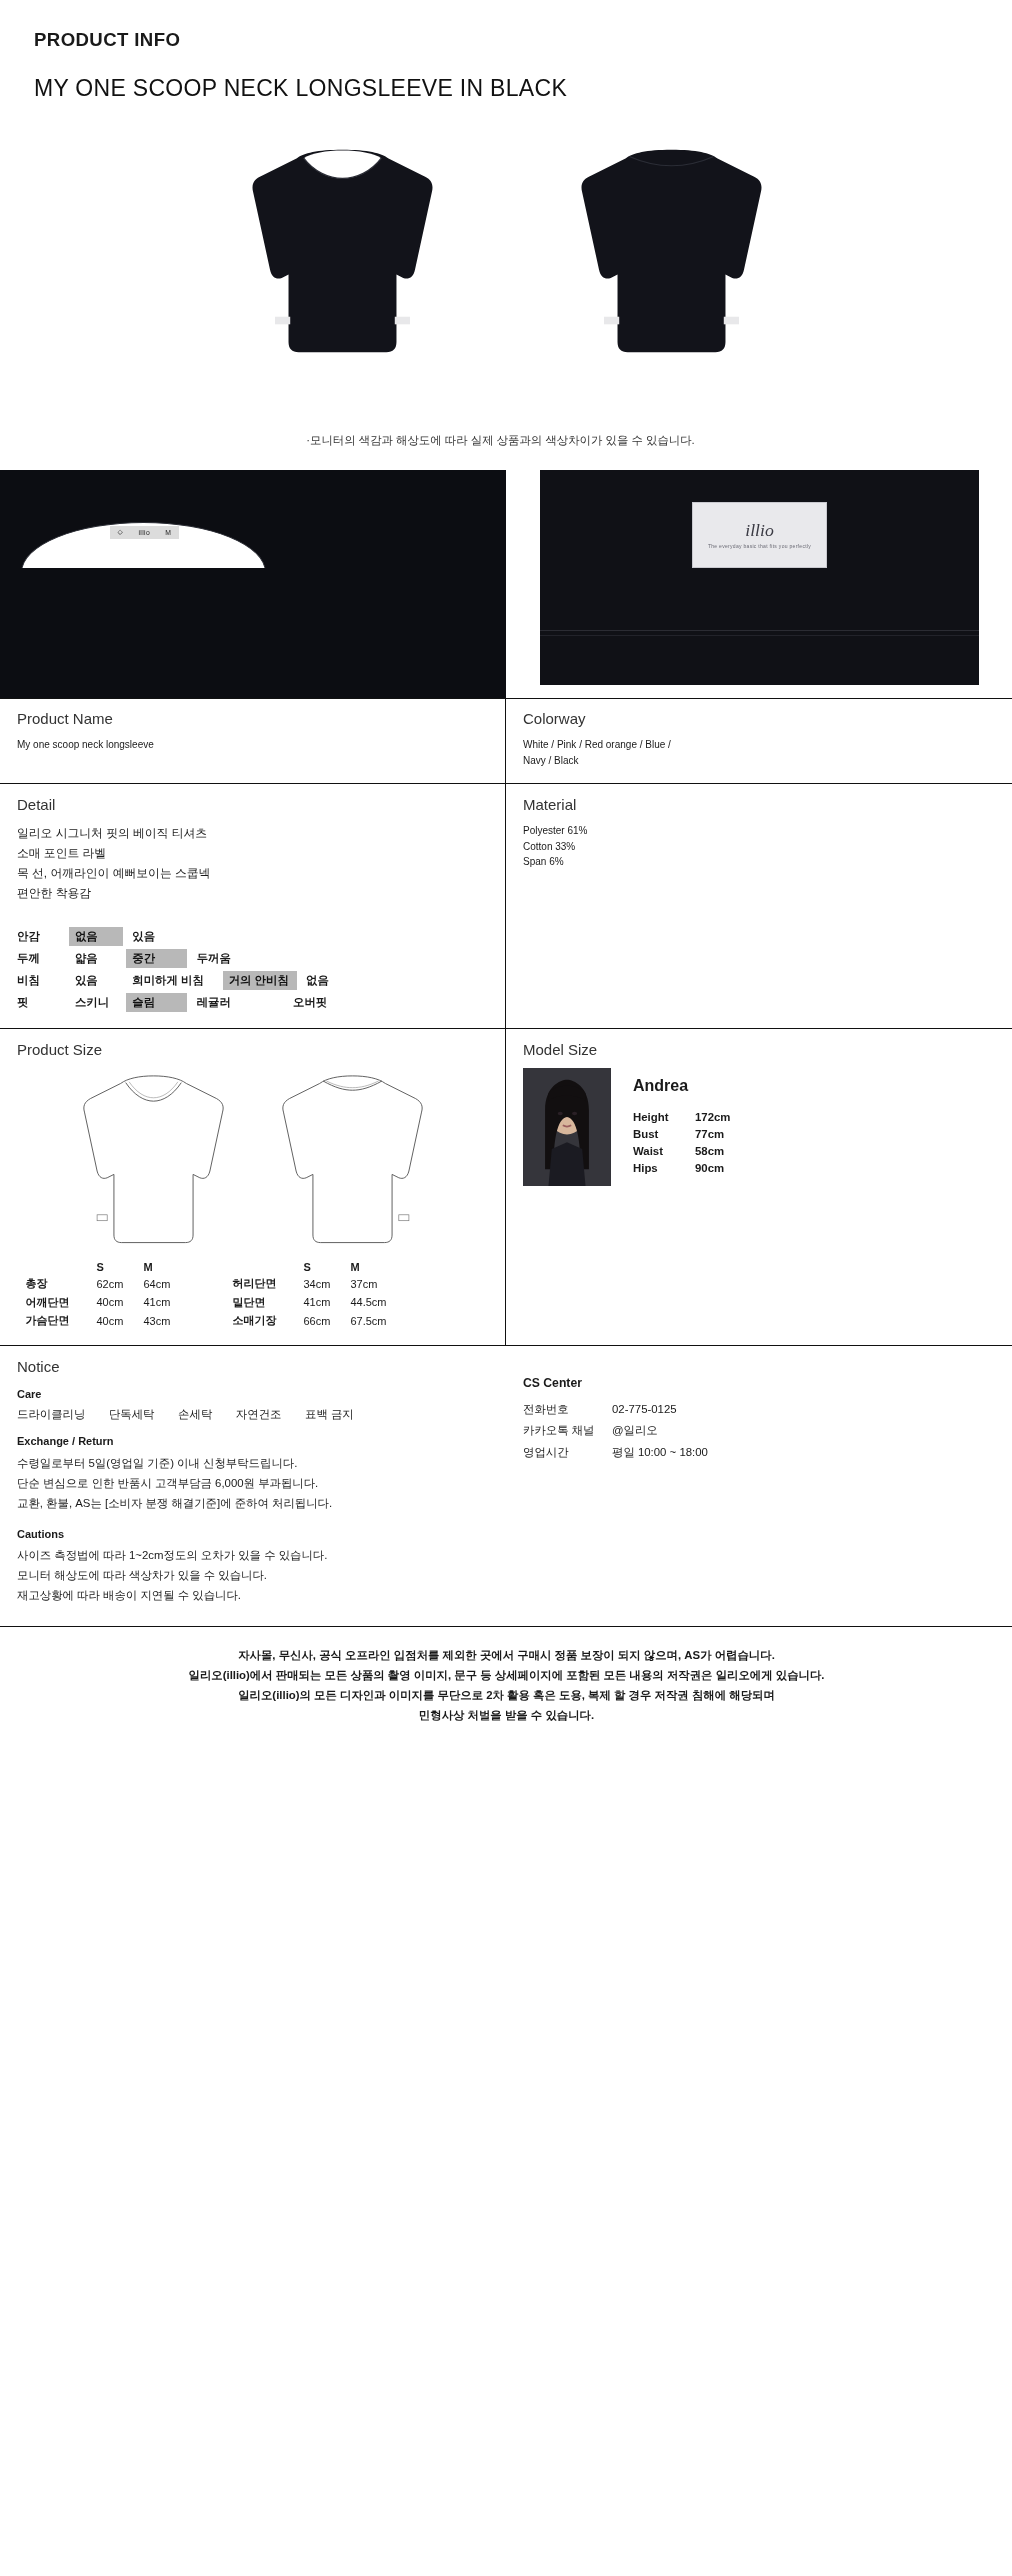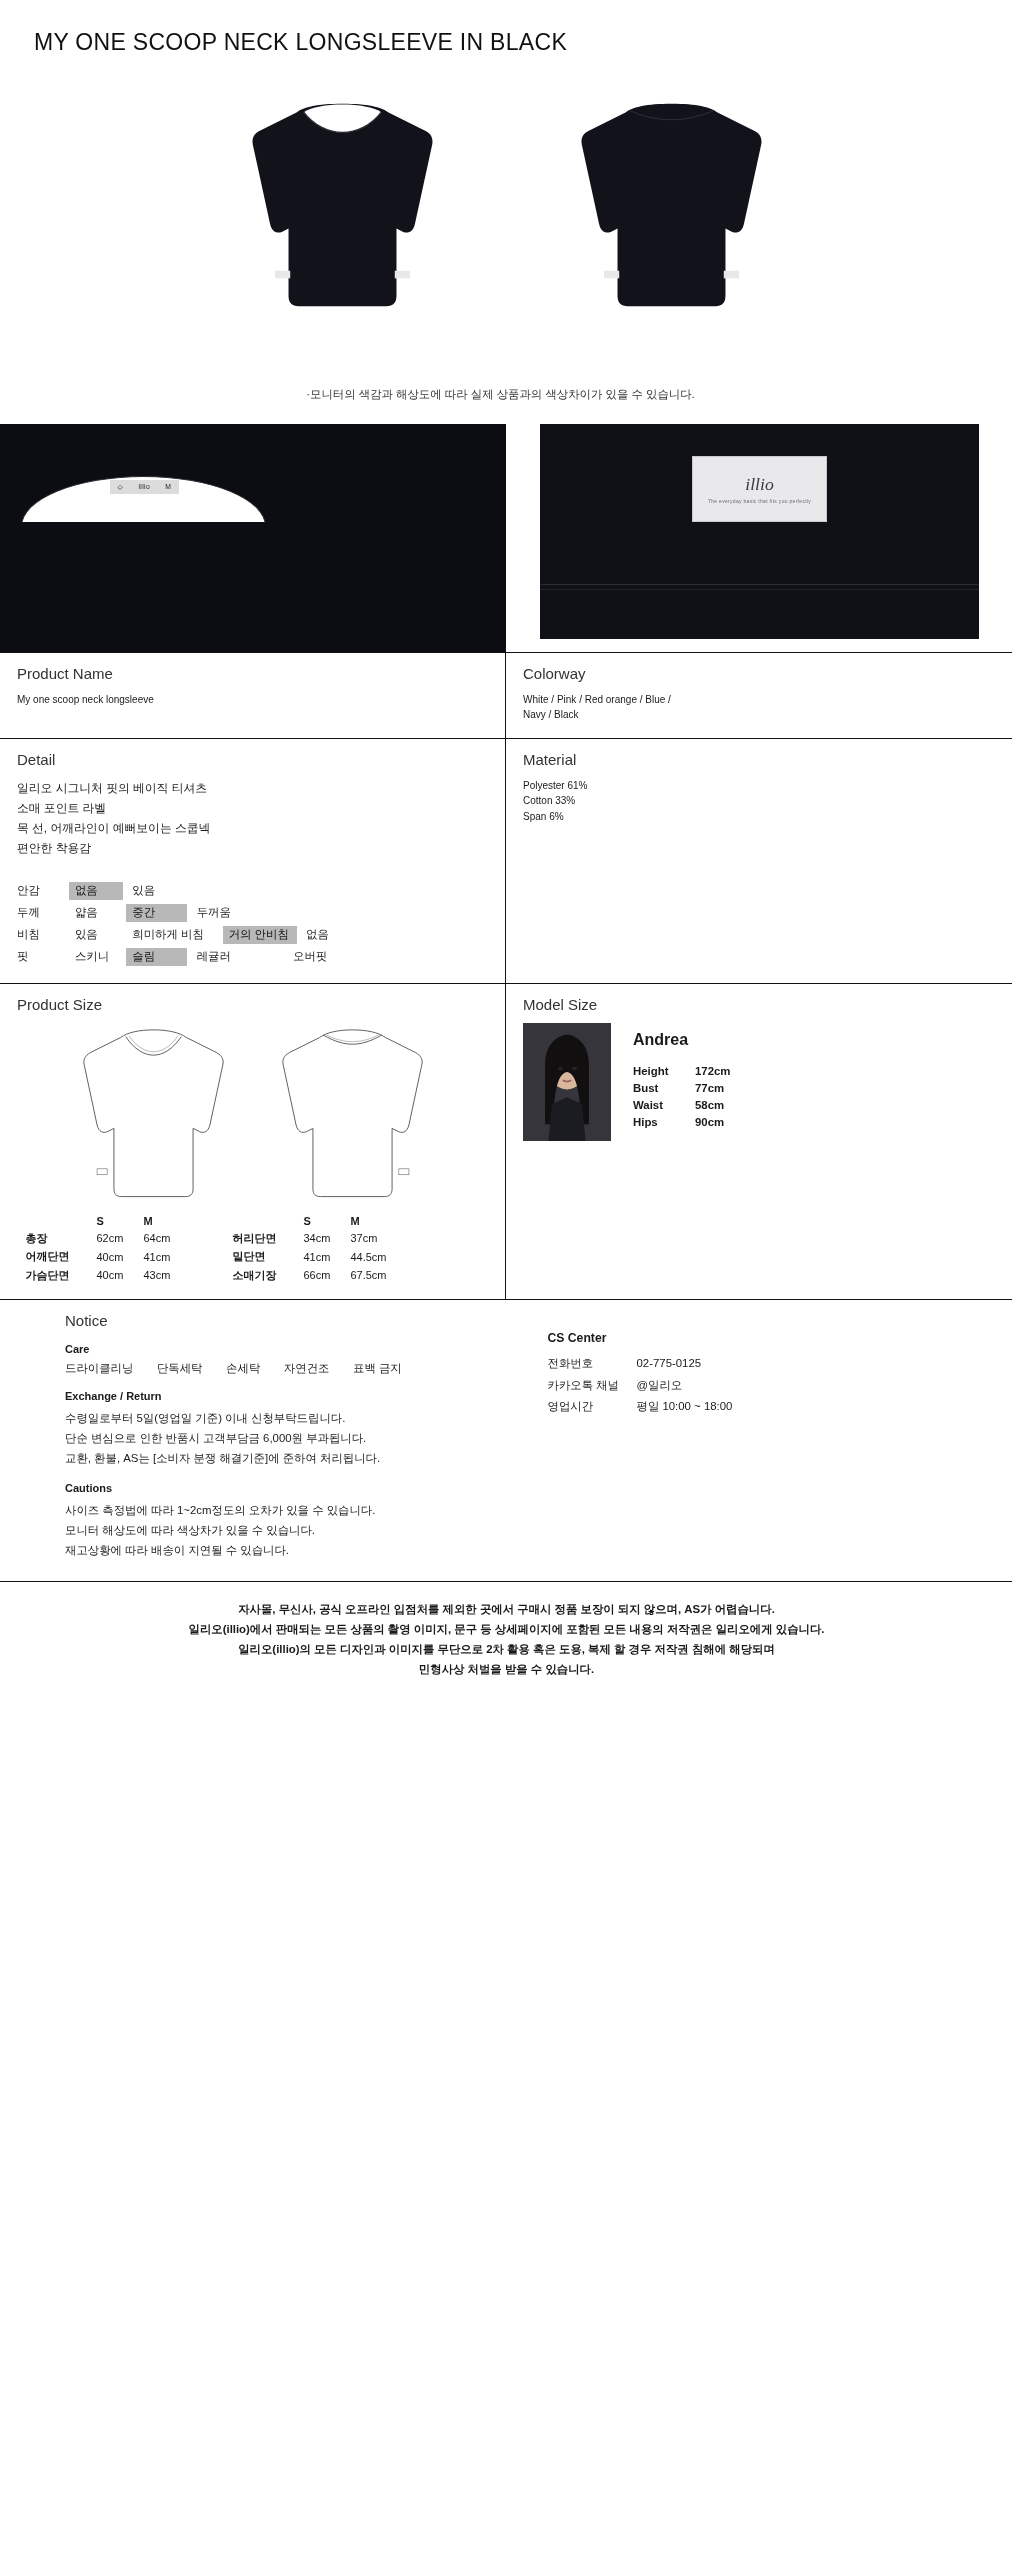--- a/index.html
+++ b/index.html
@@ -83,21 +83,21 @@
   
   .tbl { width: 1013px; border-top:0.8px solid #111; }
   .row { display:flex; border-bottom:0.8px solid #111; }
   .cellL { width: 506px; border-right:0.8px solid #111; padding: 11.8px 17px 15px 17px; }
   .cellR { width: 506px; padding: 11.8px 17px 15px 17px; }
   .cap { font-size:15px; color:#333; margin-bottom:10px; }
   .val { font-size:10px; font-weight:normal; line-height:1.55; }
   .val-light { font-size:11.8px; line-height:1.7; }
 
   
-  .optgrid { margin-top:22px; font-size:11.4px; }
+  .optgrid { margin-top:22px; font-size:11.4px;font-weight:bold; }
   .optrow { display:flex; align-items:center; height:22px; }
   .optlabel { width:52px; }
   .opt { padding:1.7px 5.9px; margin-right:3.4px; }
   .opt.on { background:#b8b8b8; color:#111; }
   .o1 { width:54px; } .o2 { width:61px; } .o3 { width:93px; } .o4 { width:74px; } .o5 { width:59px; }
 
   
   .size-row { display:flex; border-bottom:0.8px solid #111; }
   .size-left { width:506px; border-right:0.8px solid #111; padding:11.8px 17px 15px 17px; }
   .size-right { width:506px; padding:11.8px 17px 15px 17px; }
@@ -110,40 +110,41 @@
   .meas td.lab { font-weight:bold; width:71px; }
 
   .model-block { display:flex; gap:22px; }
   .model-photo { width:88px; height:118px; background:#2b2b30; position:relative; overflow:hidden; flex:none; }
   .model-info h3 { margin:8.4px 0 13.5px 0; font-size:16px; font-weight:bold; }
   .model-info table { border-collapse:collapse; }
   .model-info td { font-size:11.4px; font-weight:bold; padding:2.5px 0; }
   .model-info td.k { width:62px; }
 
   
-  .notice { display:flex; border-bottom:0.8px solid #111;padding-left:48px; }
+  .notice { display:flex; border-bottom:0.8px solid #111; }
   .notice-left { width:506px; padding:11.8px 17px 20px 17px; }
   .notice-right { width:506px; padding:11.8px 17px 20px 17px; }
   .notice h4 { font-size:11px; font-weight:bold; margin:13.5px 0 6.8px 0; }
   .notice p, .notice div.line { font-size:11.4px; line-height:1.75; margin:0; }
   .careline { display:flex; gap:23.6px; font-size:11.4px; margin-top:3.4px; }
   .cs-title { font-size:12.2px; font-weight:bold; margin-bottom:8.4px; }
   .cs-row { display:flex; font-size:11.4px; line-height:1.9; }
   .cs-k { width:89px; }
 
   
   .footer { text-align:center; padding:18.6px 34px 22px 34px; }
   .footer div { font-size:11.4px; font-weight:bold; line-height:1.75; }
 </style>
 </head>
 <body>
 
 <div class="page">
 
   <div class="header">
+    <h1>PRODUCT INFO</h1>
     <h2>MY ONE SCOOP NECK LONGSLEEVE IN BLACK</h2>
   </div>
 
   <div class="hero">
     <div class="shirt-wrap">
       <svg width="253" height="253" viewBox="0 0 300 300">
         <path d="M96 18 C104 12 120 8 150 8 C180 8 196 12 204 18
                  L248 40 C256 44 258 50 256 58 L236 150 C234 160 228 162 222 160
                  L214 156 L214 236 C214 244 210 248 202 248 L98 248
                  C90 248 86 244 86 236 L86 156 L78 160 C72 162 66 160 64 150

